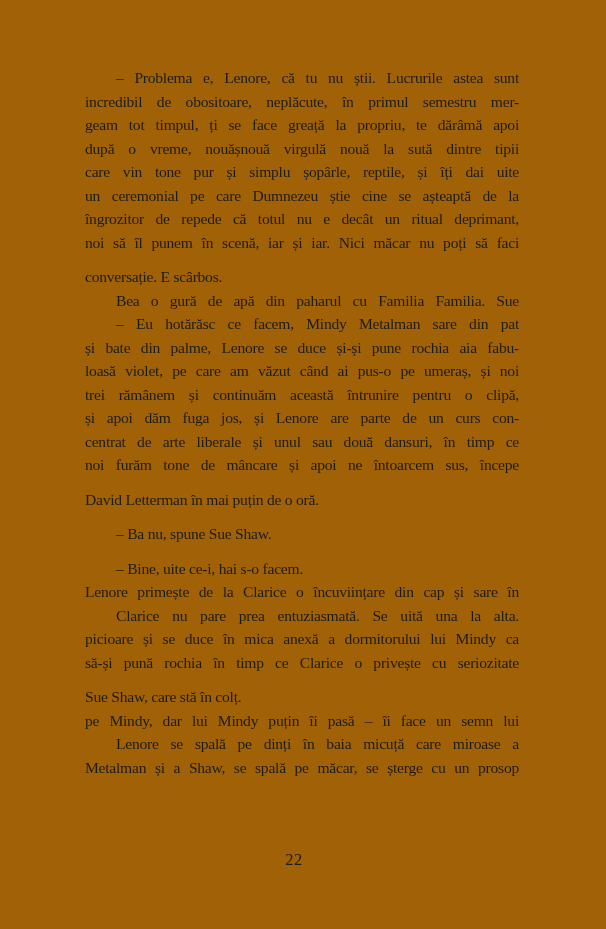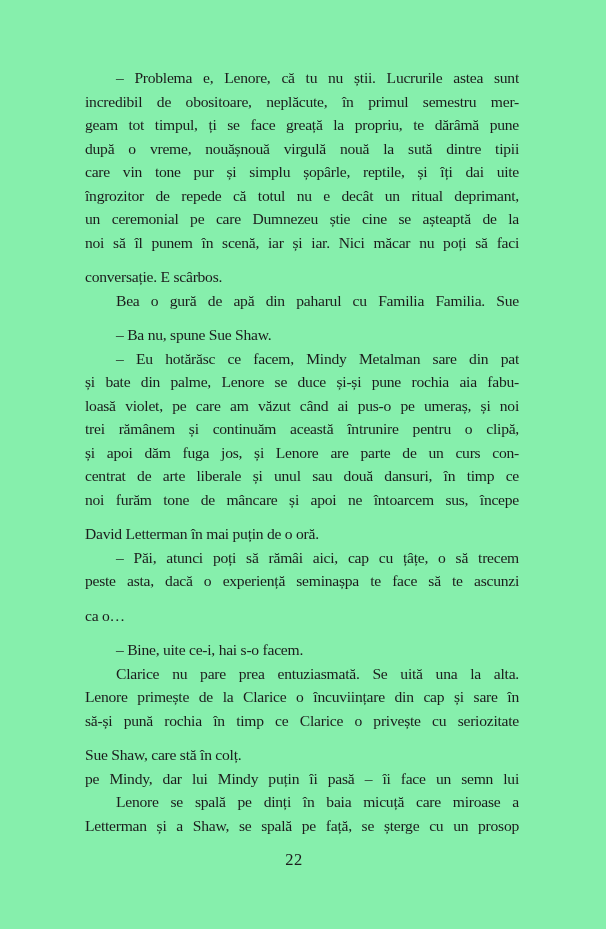--- a/index.html
+++ b/index.html
@@ -4,21 +4,21 @@
 <style>
   html, body {
     margin: 0;
     padding: 0;
     background: #ffffff;
   }
   .page {
     position: relative;
     width: 606px;
     height: 929px;
-    background: #86efac;
+    background: #a16207;
     font-family: "Liberation Serif", serif;
     color: #1c1c1c;
     overflow: hidden;
   }
   .text-block {
     position: absolute;
     left: 85px;
     top: 66px;
     width: 434px;
   }
@@ -57,58 +57,54 @@
   }
 </style>
 </head>
 <body>
 
 <div class="page">
   <main class="text-block">
       <div class="paragraph">
         <div class="line first"><span>– Problema e, Lenore, că tu nu știi. Lucrurile astea sunt</span></div>
         <div class="line"><span>incredibil de obositoare, neplăcute, în primul semestru mer-</span></div>
-        <div class="line"><span>geam tot timpul, ți se face greață la propriu, te dărâmă pune</span></div>
+        <div class="line"><span>geam tot timpul, ți se face greață la propriu, te dărâmă apoi</span></div>
         <div class="line"><span>după o vreme, nouășnouă virgulă nouă la sută dintre tipii</span></div>
         <div class="line"><span>care vin tone pur și simplu </span><span class="em">șopârle</span><span>, </span><span class="em">reptile</span><span>, și îți dai uite</span></div>
+        <div class="line"><span>un ceremonial pe care Dumnezeu știe cine se așteaptă de la</span></div>
         <div class="line"><span>îngrozitor de repede că totul nu e decât un ritual deprimant,</span></div>
-        <div class="line"><span>un ceremonial pe care Dumnezeu știe cine se așteaptă de la</span></div>
         <div class="line"><span>noi să îl punem în scenă, iar și iar. Nici măcar nu poți să faci</span></div>
         <div class="line endline"><span>conversație. E scârbos.</span></div>
       </div>
       <div class="paragraph">
         <div class="line first"><span>Bea o gură de apă din paharul cu Familia Familia. Sue</span></div>
-      </div>
-      <div class="paragraph">
-        <div class="line first endline"><span>– Ba nu, spune Sue Shaw.</span></div>
       </div>
       <div class="paragraph">
         <div class="line first"><span>– </span><span class="em">Eu</span><span> hotărăsc ce facem, Mindy Metalman sare din pat</span></div>
         <div class="line"><span>și bate din palme, Lenore se duce și-și pune rochia aia </span><span class="em">fabu-</span></div>
         <div class="line"><span class="em">loasă</span><span> violet, pe care am văzut când ai pus-o pe umeraș, și noi</span></div>
         <div class="line"><span>trei rămânem și continuăm această întrunire pentru o clipă,</span></div>
         <div class="line"><span>și apoi dăm fuga jos, și Lenore are parte de un curs con-</span></div>
         <div class="line"><span>centrat de arte liberale și unul sau două dansuri, în timp ce</span></div>
         <div class="line"><span>noi furăm </span><span class="em">tone</span><span> de mâncare și apoi ne întoarcem sus, începe</span></div>
         <div class="line endline"><span>David Letterman în mai puțin de o oră.</span></div>
       </div>
       <div class="paragraph">
-        <div class="line first"><span>– Păi, atunci poți să rămâi aici, cap cu țâțe, o să trecem</span></div>
-        <div class="line"><span>peste asta, dacă o experiență seminașpa te face să te ascunzi</span></div>
-        <div class="line endline"><span>ca o…</span></div>
+        <div class="line first endline"><span>– Ba nu, spune Sue Shaw.</span></div>
       </div>
       <div class="paragraph">
         <div class="line first endline"><span>– Bine, uite ce-i, hai s-o facem.</span></div>
       </div>
       <div class="paragraph">
+        <div class="line"><span>Lenore primește de la Clarice o încuviințare din cap și sare în</span></div>
         <div class="line first"><span>Clarice nu pare prea entuziasmată. Se uită una la alta.</span></div>
-        <div class="line"><span>Lenore primește de la Clarice o încuviințare din cap și sare în</span></div>
+        <div class="line"><span>picioare și se duce în mica anexă a dormitorului lui Mindy ca</span></div>
         <div class="line"><span>să-și pună rochia în timp ce Clarice o privește cu seriozitate</span></div>
         <div class="line endline"><span>Sue Shaw, care stă în colț.</span></div>
         <div class="line"><span>pe Mindy, dar lui Mindy puțin îi pasă – îi face un semn lui</span></div>
       </div>
       <div class="paragraph">
         <div class="line first"><span>Lenore se spală pe dinți în baia micuță care miroase a</span></div>
-        <div class="line"><span>Letterman și a Shaw, se spală pe față, se șterge cu un prosop</span></div>
+        <div class="line"><span>Metalman și a Shaw, se spală pe măcar, se șterge cu un prosop</span></div>
       </div>
     </main>
   <div class="page-number">22</div>
 </div>
 
 </body></html>

